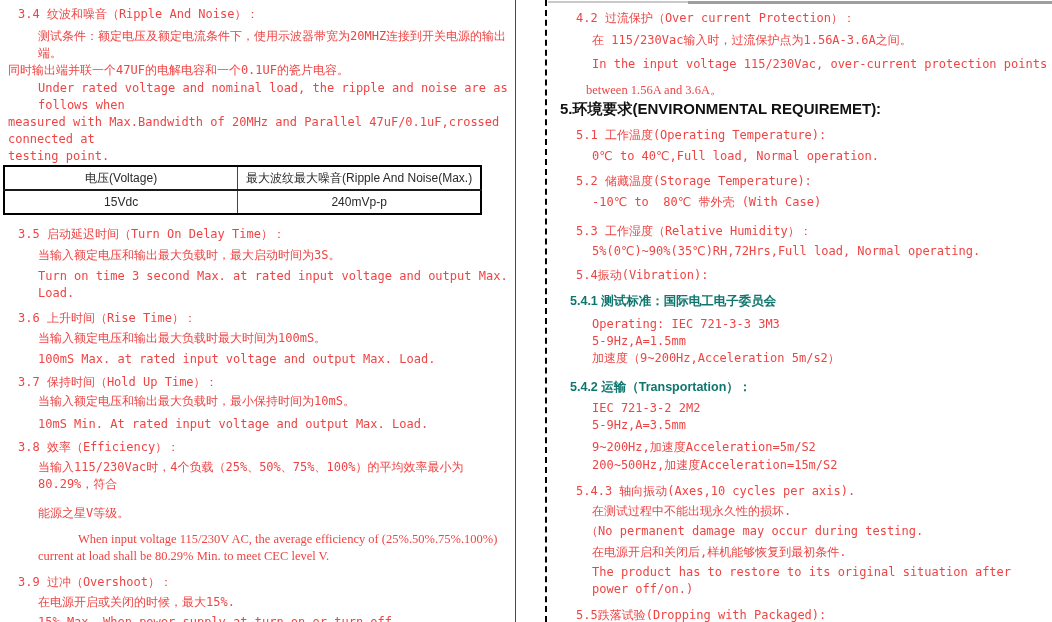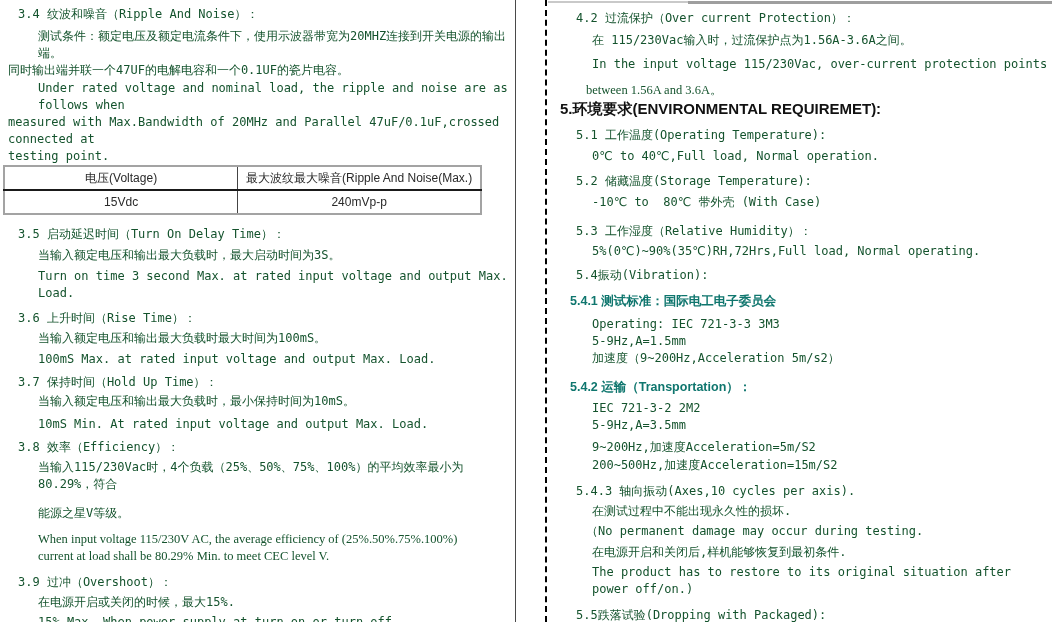--- a/index.html
+++ b/index.html
@@ -1,36 +1,36 @@
 <!DOCTYPE html>
 <html><head>
 <meta charset="utf-8">
 <style>
   html,body{margin:0;padding:0;background:#ffffff;}
   .canvas{position:relative;width:1052px;height:622px;background:#ffffff;overflow:hidden;
           font-family:"DejaVu Sans Mono","DejaVu Sans",monospace;color:#1d1d1d;}
   .page{position:absolute;top:0;height:622px;}
   .lp{left:0;width:515px;}
   .rp{left:548px;width:504px;}
-  .line{white-space:pre-wrap;font:12px/17px "DejaVu Sans Mono","DejaVu Sans",monospace;color:#14532d;}
+  .line{white-space:pre-wrap;font:12px/17px "DejaVu Sans Mono","DejaVu Sans",monospace;color:#ef4444;}
   
   .lp .sec{padding-left:18px;}
   .lp .txt{padding-left:38px;}
   .lp .cont{padding-left:8px;}
   
   .rp .sec{padding-left:28px;}
   .rp .txt{padding-left:44px;}
   .rp .cont{padding-left:38px;}
   .rp .h1{padding-left:12px;}
   .rp .h2{padding-left:22px;}
   .h1{font-family:"Liberation Sans",sans-serif;font-weight:bold;font-size:15px;line-height:20px;color:#111;}
   .h2{font-family:"Liberation Sans",sans-serif;font-weight:bold;font-size:12.5px;line-height:18px;color:#0f766e;}
   .serif{font-family:"Liberation Serif",serif;font-size:12.5px;}
   
-  .vtable{width:479px;margin-left:3px;border-collapse:collapse;border:2px solid #a3a3a3;table-layout:fixed;}
+  .vtable{width:479px;margin-left:3px;border-collapse:collapse;border:2px solid #000000;table-layout:fixed;}
   .vtable th,.vtable td{height:22px;text-align:center;vertical-align:middle;
        font-family:"Liberation Sans",sans-serif;font-size:12px;font-weight:normal;color:#2a2a2a;padding:0;}
   .vtable th{border-bottom:2px solid #1a1a1a;}
   .vtable .c2{border-left:1px solid #444;}
   .vtable .w1{width:49%;}
   .vtable .w2{width:51%;}
   
   .solid-divider{position:absolute;left:515px;top:0;width:0;height:622px;border-left:1px solid #4a4a4a;}
   .dashed-divider{position:absolute;left:545px;top:0;width:0;height:622px;border-left:2px dashed #000;}
   .top-line-light{position:absolute;left:548px;top:1px;width:504px;height:2px;background:#c9c9c9;}
@@ -72,21 +72,21 @@
         <div class="line txt" style="margin-top: 4px;">Turn on time 3 second Max. at rated input voltage and output Max. Load.</div>
         <div class="line sec" style="margin-top: 8px;">3.6 上升时间（Rise Time）：</div>
         <div class="line txt" style="margin-top: 3px;">当输入额定电压和输出最大负载时最大时间为100mS。</div>
         <div class="line txt" style="margin-top: 4px;">100mS Max. at rated input voltage and output Max. Load.</div>
         <div class="line sec" style="margin-top: 6px;">3.7 保持时间（Hold Up Time）：</div>
         <div class="line txt" style="margin-top: 2px;">当输入额定电压和输出最大负载时，最小保持时间为10mS。</div>
         <div class="line txt" style="margin-top: 6px;">10mS Min. At rated input voltage and output Max. Load.</div>
         <div class="line sec" style="margin-top: 6px;">3.8 效率（Efficiency）：</div>
         <div class="line txt" style="margin-top: 3px;">当输入115/230Vac时，4个负载（25%、50%、75%、100%）的平均效率最小为80.29%，符合</div>
         <div class="line txt" style="margin-top: 12px;">能源之星V等级。</div>
-        <div class="line txt serif" style="margin-top: 9px;">When input voltage 115/230V AC, the average efficiency of (25%.50%.75%.100%)</div>
+        <div class="line txt serif" style="margin-top: 9px; margin-left: 40px;">When input voltage 115/230V AC, the average efficiency of (25%.50%.75%.100%)</div>
         <div class="line txt serif">current at load shall be 80.29% Min. to meet CEC level V.</div>
         <div class="line sec" style="margin-top: 9px;">3.9 过冲（Overshoot）：</div>
         <div class="line txt" style="margin-top: 3px;">在电源开启或关闭的时候，最大15%.</div>
         <div class="line txt" style="margin-top: 3px;">15% Max. When power supply at turn on or turn off.</div>
       </div>
   </div>
 
   <div class="solid-divider"></div>
   <div class="dashed-divider"></div>
   <div class="top-line-light"></div>

